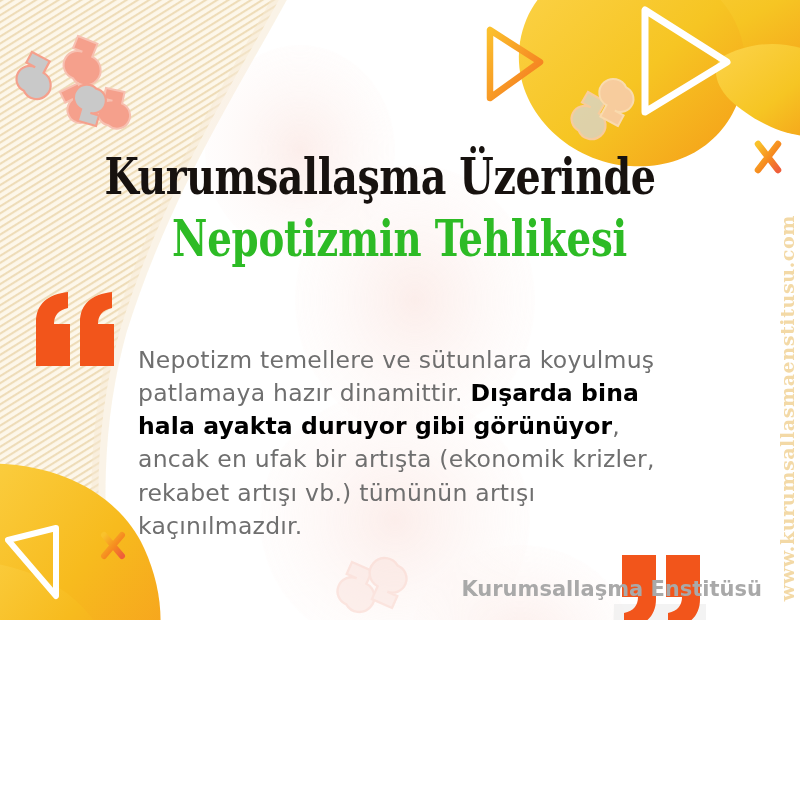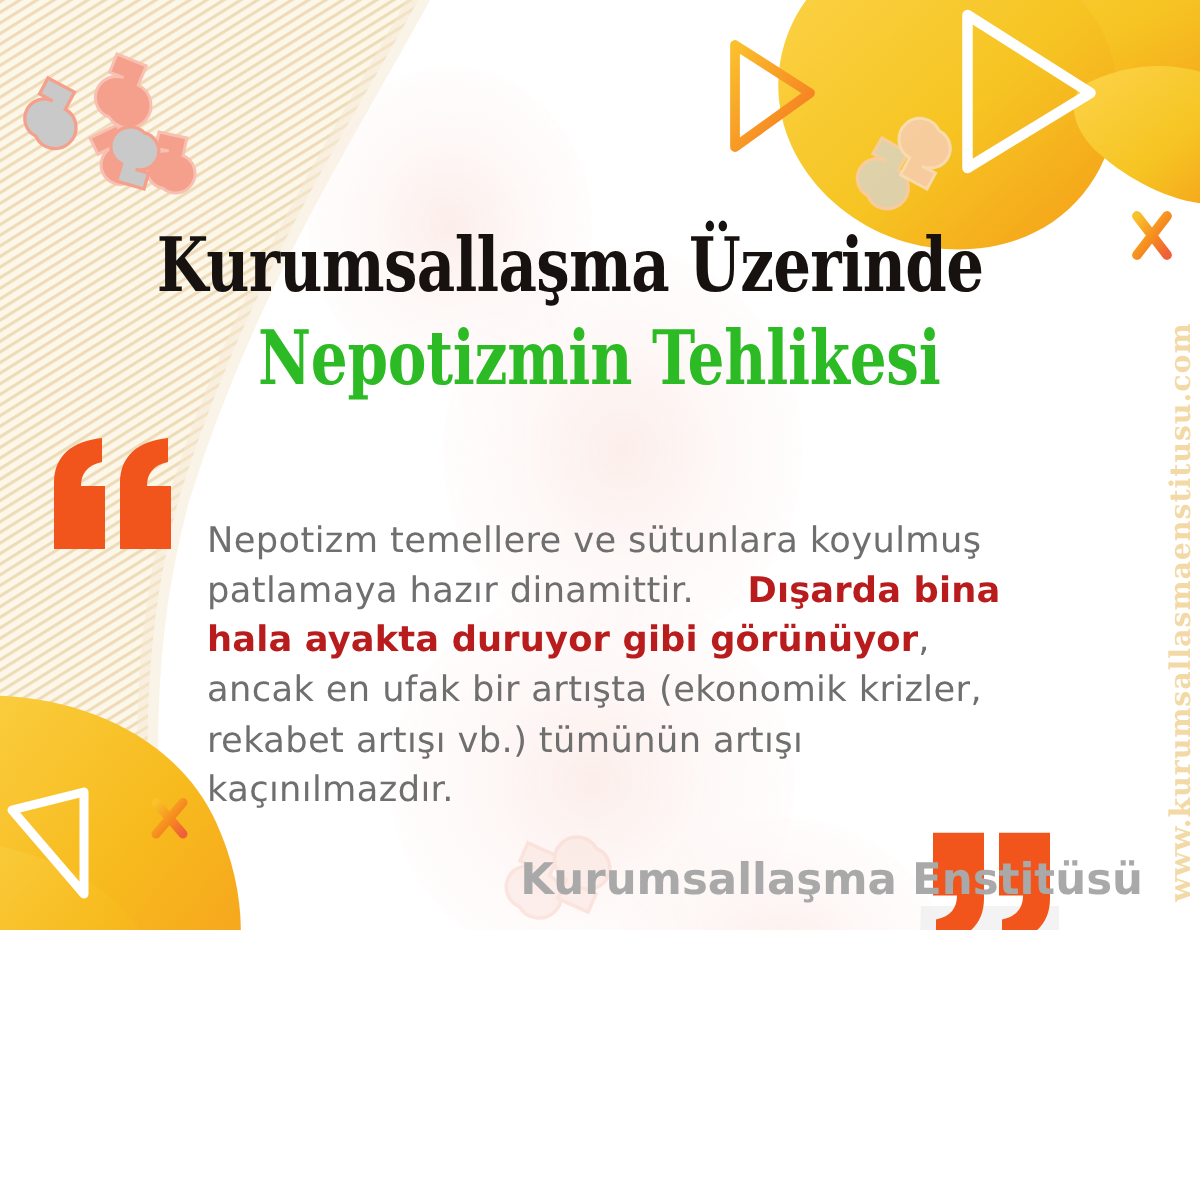--- a/index.html
+++ b/index.html
@@ -77,24 +77,23 @@
     width: 560px;
     z-index: 6;
     font-family: "DejaVu Sans", "Liberation Sans", sans-serif;
     font-size: 23.5px;
     line-height: 1.41;
     letter-spacing: 0.25px;
     color: #6f6f6f;
     pointer-events: none;
   }
   .quote-body .hl {
-    color: #b91c1c;
+    color: #000000;
     font-weight: bold;
     letter-spacing: 0.1px;
-    margin-left: 28px;
   }
 
   
   .website {
     position: absolute;
     right: 2px; top: 215px;
     z-index: 6;
     writing-mode: vertical-rl;
     transform: rotate(180deg);
     font-family: "DejaVu Serif", "Liberation Serif", serif;
@@ -110,21 +109,21 @@
   .footer {
     position: absolute;
     right: 38px; bottom: 18px;
     z-index: 6;
     text-align: left;
     pointer-events: none;
   }
   .footer-name {
     font-family: "DejaVu Sans", "Liberation Sans", sans-serif;
     font-weight: bold;
-    font-size: 29px;
+    font-size: 21px;
     letter-spacing: 0px;
     color: #a9a9a9;
     line-height: 1.12;
   }
   .footer-sub {
     font-family: "DejaVu Sans", "Liberation Sans", sans-serif;
     font-weight: normal;
     font-size: 21.5px;
     letter-spacing: 0.4px;
     color: #bdbdbd;

